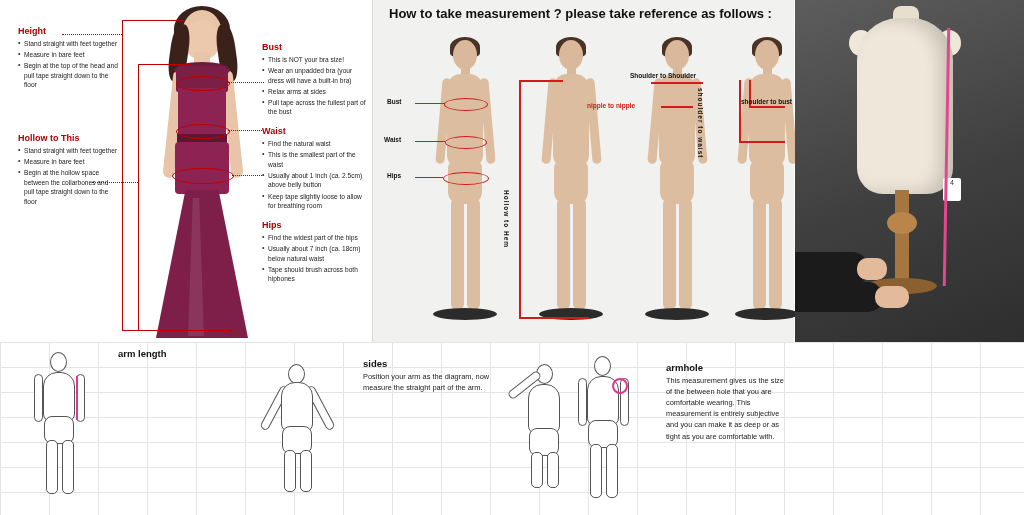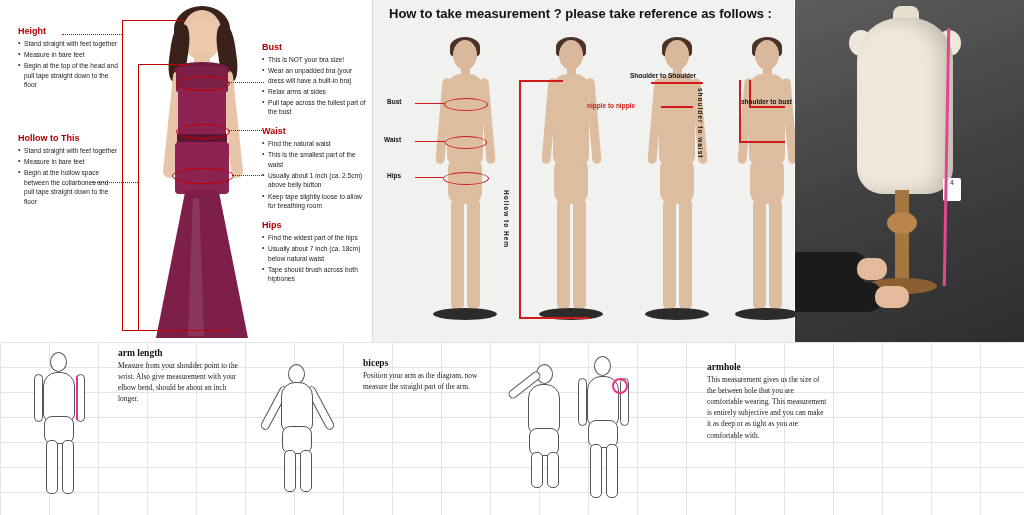--- a/index.html
+++ b/index.html
@@ -81,21 +81,21 @@
   
   .bottom{position:absolute;left:0;top:342px;width:1024px;height:173px;background:#fff;}
   .grid{position:absolute;inset:0;background-image:linear-gradient(#e4e4e4 1px,transparent 1px),linear-gradient(90deg,#e4e4e4 1px,transparent 1px);background-size:49px 25px;}
   .sketch{position:absolute;}
   .sk-head{position:absolute;width:15px;height:18px;border:1px solid #555;border-radius:50%;background:#fff;}
   .sk-body{position:absolute;width:30px;height:48px;border:1px solid #555;border-radius:14px 14px 8px 8px;background:#fff;}
   .sk-hip{position:absolute;width:28px;height:26px;border:1px solid #555;border-radius:8px;background:#fff;}
   .sk-leg{position:absolute;width:10px;height:52px;border:1px solid #555;border-radius:5px;background:#fff;}
   .sk-arm{position:absolute;width:7px;height:46px;border:1px solid #555;border-radius:5px;background:#fff;}
   .pinkline{position:absolute;background:#e8338c;}
-  .note{position:absolute;font-family:Liberation Serif, serif;}
+  .note{position:absolute;}
   .note-t{font-size:9.5px;font-weight:bold;color:#111;margin-bottom:2px;}
   .note-b{font-size:7.4px;color:#1a1a1a;line-height:1.5;}
 </style>
 </head>
 <body>
 
 <div class="page">
 
   <div class="panel1">
 
@@ -289,35 +289,34 @@
       <div class="sk-arm" style="left:52px;top:22px;"></div>
       <div class="sk-body" style="left:19px;top:20px;"></div>
       <div class="sk-hip" style="left:20px;top:64px;"></div>
       <div class="sk-leg" style="left:22px;top:88px;"></div>
       <div class="sk-leg" style="left:38px;top:88px;"></div>
       <div class="pinkline" style="left:52px;top:24px;width:2px;height:44px;"></div>
     </div>
 
     <div class="note" style="left:118px;top:6px;width:120px;">
       <div class="note-t">arm length</div>
-      <div class="note-b">Measure from your shoulder point to the wrist. Also give measurement with your elbow bend, should be about an inch longer.</div>
     </div>
 
     <div class="sketch" style="left:262px;top:22px;width:70px;height:150px;">
       <div class="sk-head" style="left:26px;top:0;"></div>
       <div class="sk-arm" style="left:8px;top:20px;transform:rotate(28deg);"></div>
       <div class="sk-arm" style="left:54px;top:20px;transform:rotate(-28deg);"></div>
       <div class="sk-body" style="left:19px;top:18px;"></div>
       <div class="sk-hip" style="left:20px;top:62px;"></div>
       <div class="sk-leg" style="left:22px;top:86px;height:40px;"></div>
       <div class="sk-leg" style="left:38px;top:86px;height:40px;"></div>
     </div>
 
     <div class="note" style="left:363px;top:16px;width:128px;">
-      <div class="note-t">biceps</div>
+      <div class="note-t">sides</div>
       <div class="note-b">Position your arm as the diagram, now measure the straight part of the arm.</div>
     </div>
 
     <div class="sketch" style="left:508px;top:18px;width:70px;height:150px;">
       <div class="sk-head" style="left:28px;top:4px;"></div>
       <div class="sk-arm" style="left:12px;top:6px;height:36px;transform:rotate(52deg);"></div>
       <div class="sk-body" style="left:20px;top:24px;"></div>
       <div class="sk-hip" style="left:21px;top:68px;"></div>
       <div class="sk-leg" style="left:23px;top:92px;height:34px;"></div>
       <div class="sk-leg" style="left:39px;top:92px;height:34px;"></div>
@@ -327,19 +326,19 @@
       <div class="sk-head" style="left:26px;top:0;"></div>
       <div class="sk-arm" style="left:10px;top:22px;"></div>
       <div class="sk-arm" style="left:52px;top:22px;"></div>
       <div class="sk-body" style="left:19px;top:20px;"></div>
       <div class="sk-hip" style="left:20px;top:64px;"></div>
       <div class="sk-leg" style="left:22px;top:88px;"></div>
       <div class="sk-leg" style="left:38px;top:88px;"></div>
       <div class="pinkline" style="left:44px;top:22px;width:12px;height:12px;border-radius:50%;background:transparent;border:2px solid #e8338c;"></div>
     </div>
 
-    <div class="note" style="left:666px;top:20px;width:122px;margin-left:41px;">
+    <div class="note" style="left:666px;top:20px;width:122px;">
       <div class="note-t">armhole</div>
       <div class="note-b">This measurement gives us the size of the between hole that you are comfortable wearing. This measurement is entirely subjective and you can make it as deep or as tight as you are comfortable with.</div>
     </div>
 
   </div>
 </div>
 
 </body></html>

